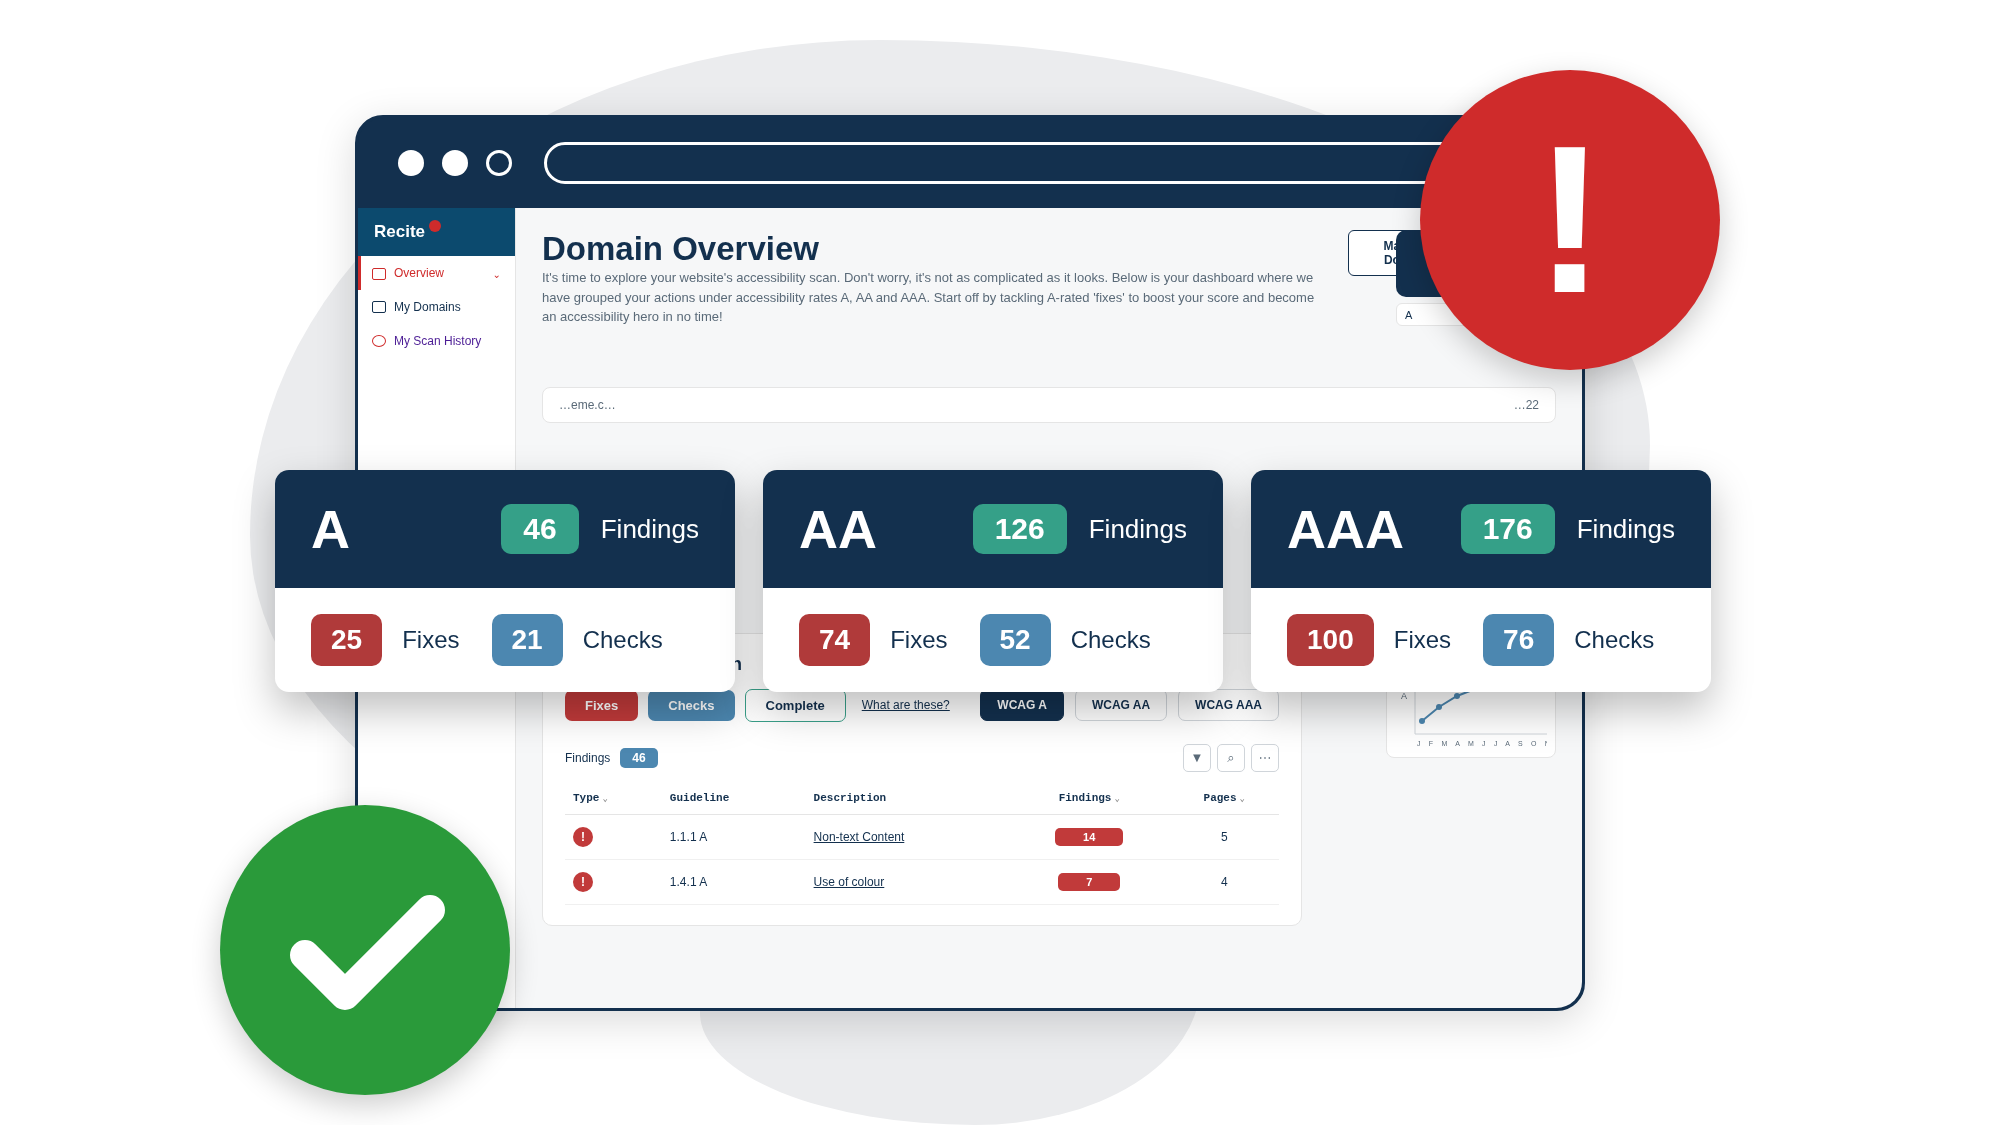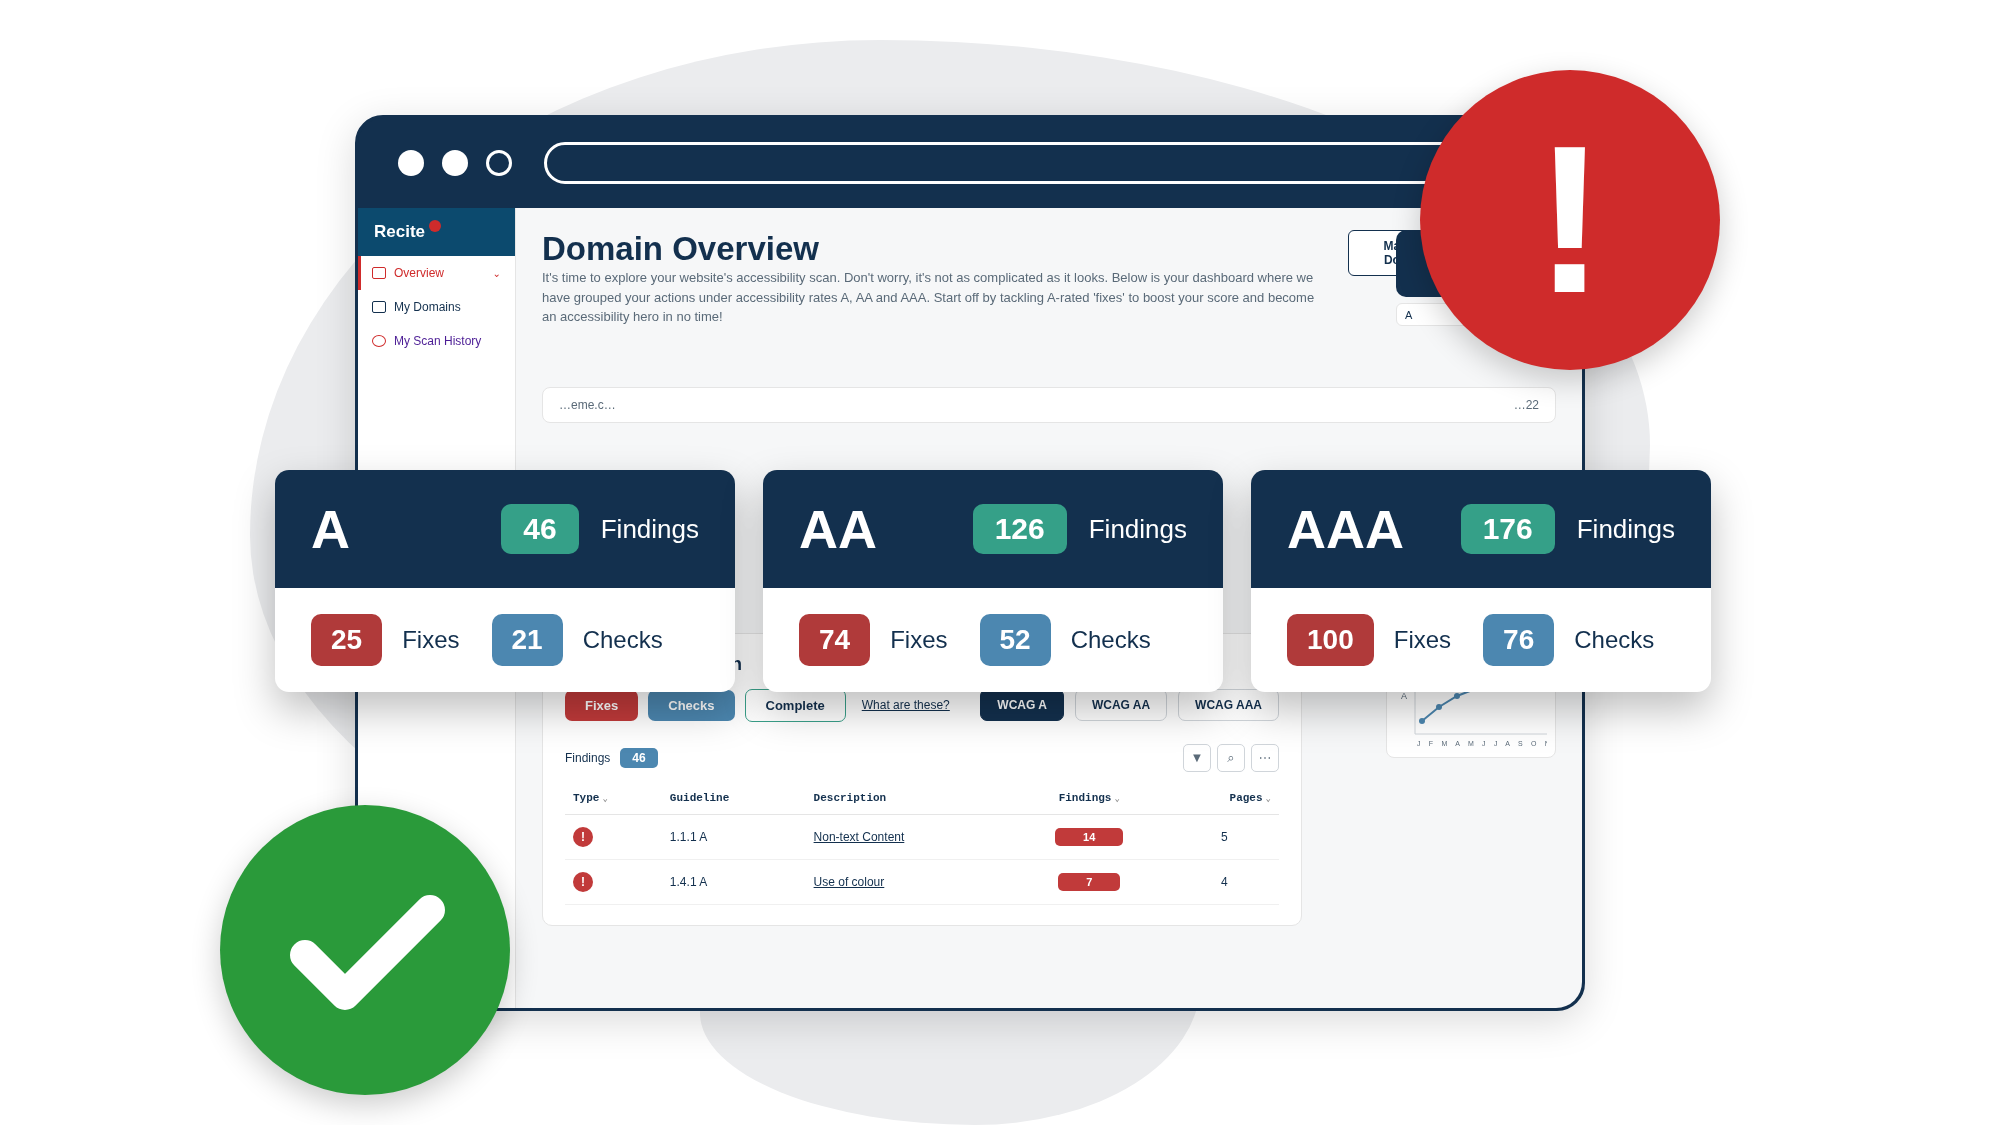--- a/index.html
+++ b/index.html
@@ -17,21 +17,21 @@
   .dot.outline { border: 3px solid #fff; }
   .url-pill { flex: 1; height: 42px; border: 3px solid #fff; border-radius: 24px; }
 
   .app-body { background: #f6f7f8; display: flex; border-radius: 0 0 26px 26px; min-height: 800px; overflow: hidden; }
   .sidebar { width: 158px; background: #fff; border-right: 1px solid #e5e5e5; }
   .brand { background: #0c4a6e; color: #fff; padding: 14px 16px; font-weight: 600; font-size: 17px; display: flex; align-items: center; gap: 4px; }
   .brand-dot { width: 12px; height: 12px; border-radius: 50%; background: #cf2b2b; position: relative; top: -6px; }
   .scanner-title { font-size: 15px; font-weight: 700; color: #13304e; padding: 14px 14px 6px; line-height: 1.3; }
   .scanner-title::after { content:''; display:block; width: 30px; height:3px; background:#35a088; margin-top:6px; }
   .nav-item { display: flex; align-items: center; gap: 8px; padding: 10px 14px; font-size: 12px; color: #13304e; cursor: pointer; }
-  .nav-item.active { color: #cf2b2b; border-left: 3px solid #cf2b2b; padding-left: 11px; }
+  .nav-item.active { color: #cf2b2b; border-left: 3px solid #cf2b2b; padding-left: 11px; align-items: flex-end; }
   .nav-icon { width: 14px; height: 12px; border: 1.5px solid currentColor; border-radius: 2px; display: inline-block; }
   .chev { margin-left: auto; font-size: 10px; }
 
   .main { flex: 1; padding: 22px 26px; position: relative; }
   .page-header { display: flex; align-items: flex-start; gap: 20px; }
   .page-title { font-size: 33px; font-weight: 800; color: #13304e; }
   .header-buttons { margin-left: auto; display: flex; gap: 10px; }
   .btn { padding: 8px 14px; border-radius: 6px; font-size: 12px; font-weight: 600; cursor: pointer; border: none; }
   .btn-outline { background: #fff; border: 1px solid #13304e; color: #13304e; }
   .btn-danger { background: #cf2b2b; color: #fff; }
@@ -194,21 +194,21 @@
           </div>
         </div>
 
         <table>
           <thead>
             <tr>
               <th><span>Type</span><span class="sort">⌄</span></th>
               <th>Guideline</th>
               <th>Description</th>
               <th style="text-align:center;"><span>Findings</span><span class="sort">⌄</span></th>
-              <th style="text-align:right;"><span>Pages</span><span class="sort">⌄</span></th>
+              <th style="text-align:center;"><span>Pages</span><span class="sort">⌄</span></th>
             </tr>
           </thead>
           <tbody id="table-body">
               <tr>
     <td><span class="type-icon">!</span></td>
     <td>1.1.1 A</td>
     <td><span class="desc-link">Non-text Content</span></td>
     <td style="text-align:center;"><span class="find-badge">14</span></td>
     <td style="text-align:center;">5</td>
               </tr>

